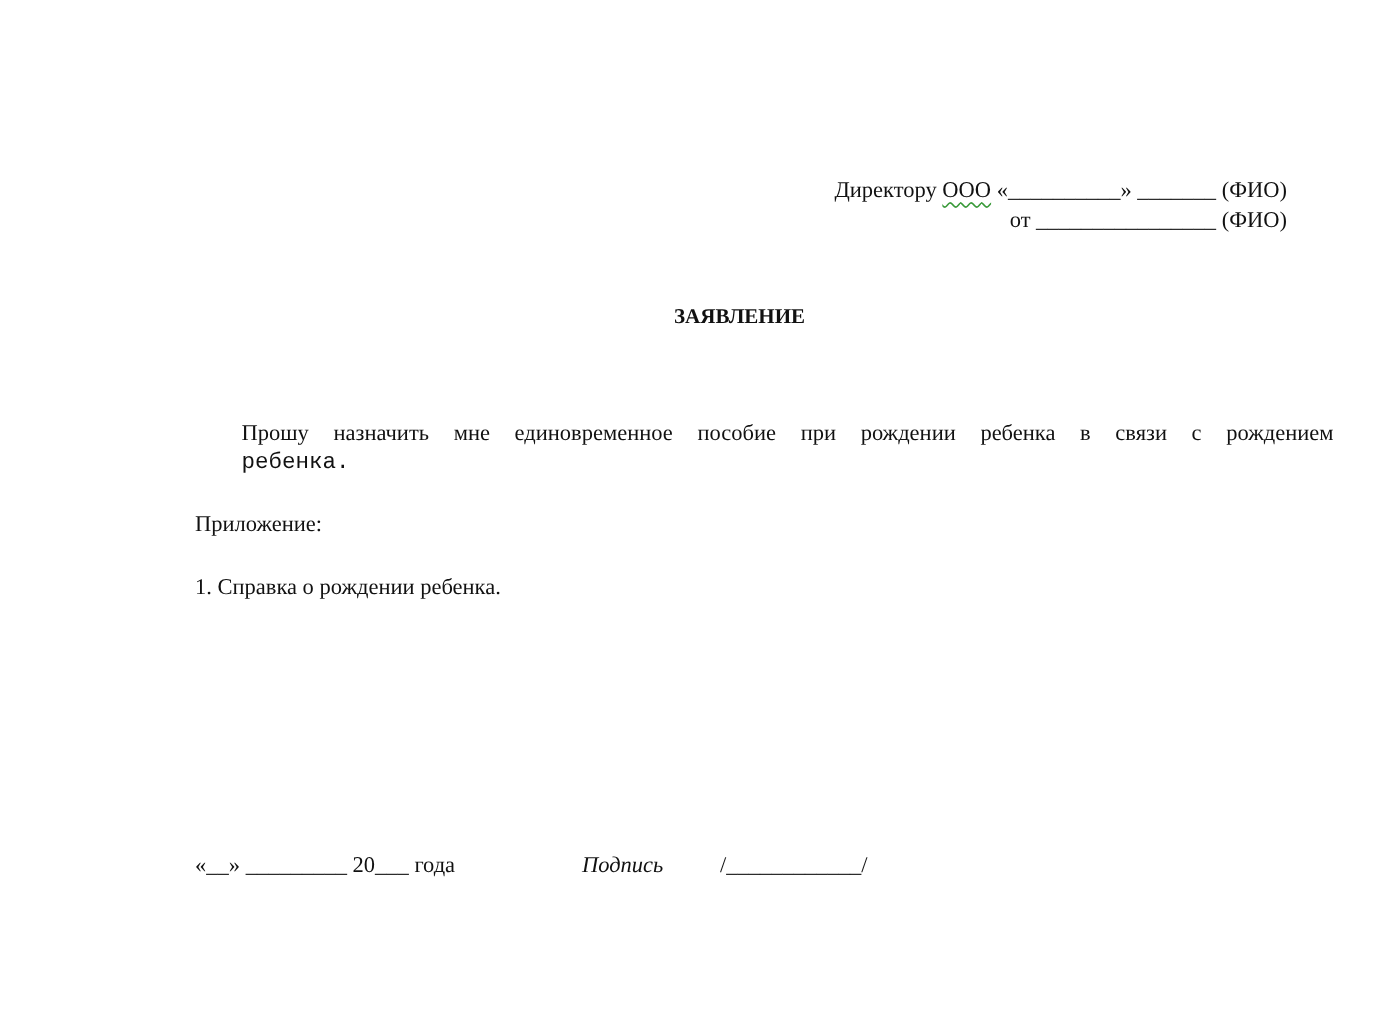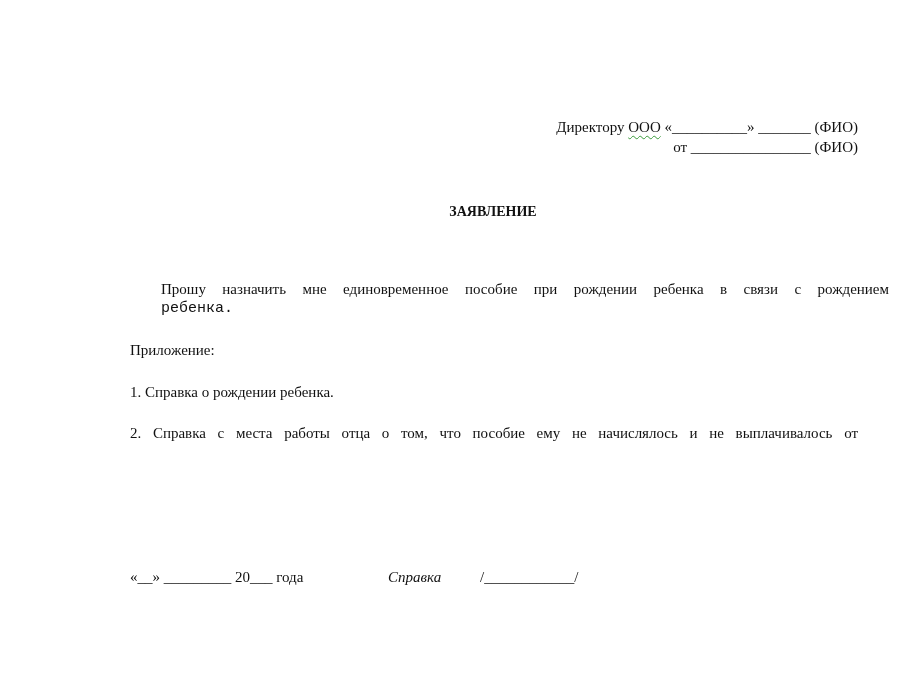--- a/index.html
+++ b/index.html
@@ -26,18 +26,17 @@
 <div class="para" style="top:280px;margin-left:31px;">
   <span class="justify-line">Прошу назначить мне единовременное пособие при рождении ребенка в связи с рождением</span>
   <span style="display:block;font-family:Liberation Mono, monospace;">ребенка.</span>
 </div>
 
 <div class="para" style="top:341px;">Приложение:</div>
 
 <div class="para" style="top:383px;">1. Справка о рождении ребенка.</div>
 
 <div class="para" style="top:424px;">
-  <span class="justify-line">2. Справка с места работы отца о том, что пособие ему не начислялось и не выплачивалось от</span>
 </div>
 
 <div class="line" style="top:568px; left:130px;">«__» _________ 20___ года</div>
-<div class="line ital" style="top:568px; left:388px;">Справка</div>
+<div class="line ital" style="top:568px; left:388px;">Подпись</div>
 <div class="line" style="top:568px; left:480px;">/____________/</div>
 
 </body></html>

